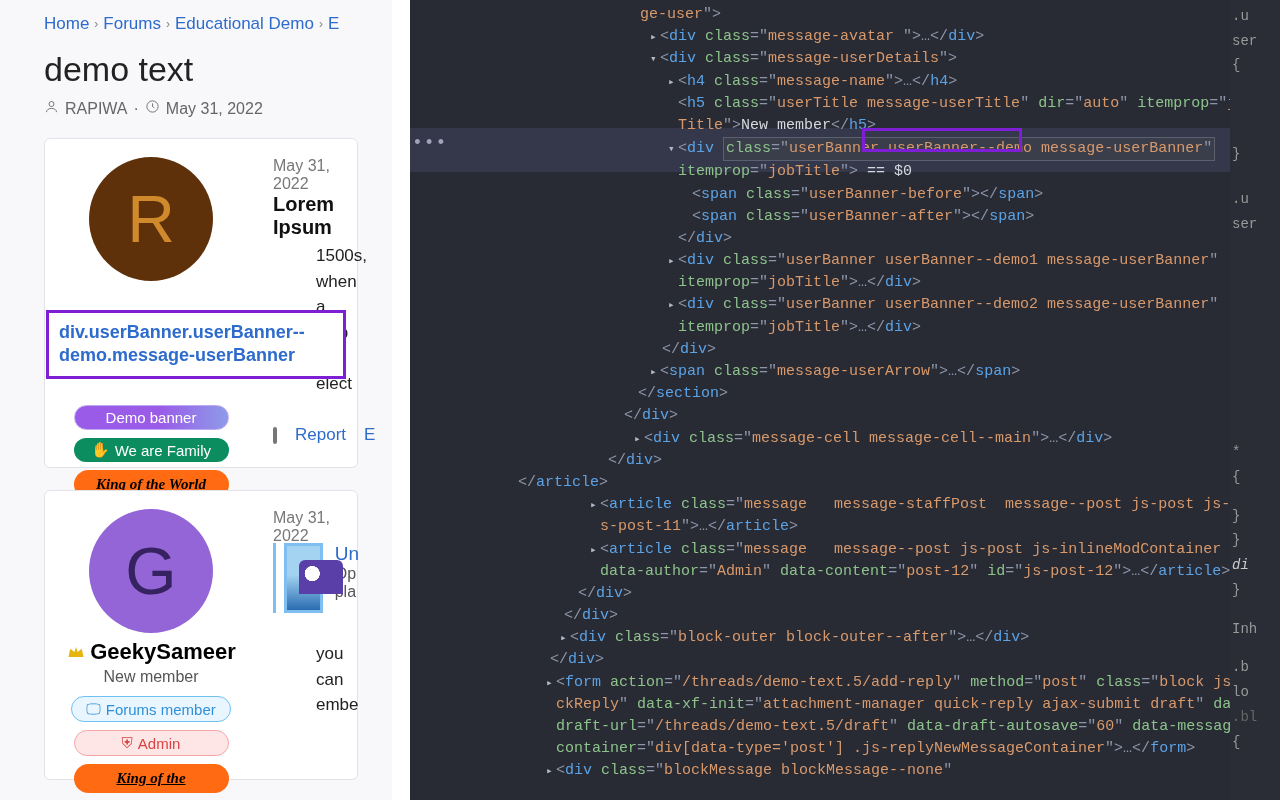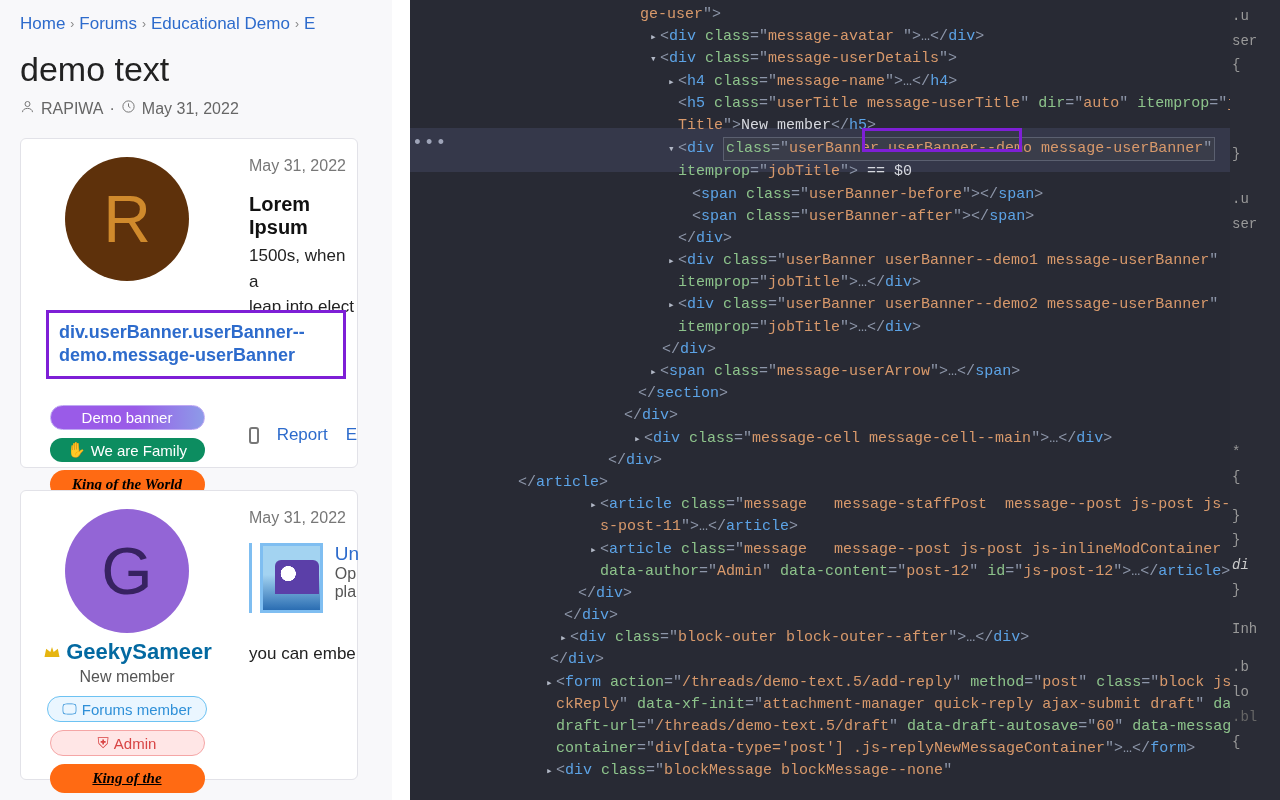--- a/index.html
+++ b/index.html
@@ -1,49 +1,49 @@
 <!DOCTYPE html>
 <html><head>
 <meta charset="utf-8">
 <style>
 * { box-sizing: border-box; margin: 0; padding: 0; }
 body { font-family: -apple-system, BlinkMacSystemFont, "Segoe UI", Arial, sans-serif; background: #fff; overflow: hidden; width: 1280px; height: 800px; position: relative; }
 
 
-.forum-pane { position: absolute; left: 0; top: 0; width: 392px; height: 800px; background: #f8f8fa; overflow: hidden; padding: 0 0 0 20px; }
+.forum-pane { position: absolute; left: 0; top: 0; width: 392px; height: 800px; background: #f8f8fa; overflow: hidden; padding: 0 0 0 44px; }
 .breadcrumb { font-size: 17px; color: #2d6bcc; padding: 14px 0 8px 0; display: flex; align-items: center; gap: 5px; white-space: nowrap; }
 .breadcrumb a { color: #2d6bcc; text-decoration: none; }
 .breadcrumb .sep { color: #888; font-size: 12px; }
 .page-title { font-size: 34px; color: #222; font-weight: 400; padding: 8px 0 10px 0; }
 .byline { display: flex; align-items: center; gap: 6px; color: #666; font-size: 16px; padding-bottom: 20px; }
 .byline .user-ico, .byline .clock-ico { display:inline-block; }
 .byline .user-ico svg, .byline .clock-ico svg { width:15px; height:15px; stroke:#777; fill:none; stroke-width:1.6; }
 
 .post-card { background:#fff; border:1px solid #e2e2e8; border-radius:6px; margin: 0 34px 22px 0; position: relative; overflow: visible; }
 .avatar-col { width:212px; padding: 18px 0 12px 0; display:flex; flex-direction:column; align-items:center; }
 .avatar { width: 124px; height:124px; border-radius:62px; display:flex; align-items:center; justify-content:center; font-size:66px; font-weight:400; }
 .avatar.brown { background:#5e310b; color:#d08a2c; }
 .avatar.purple { background:#9365d6; color:#372261; }
 .post-date { position:absolute; left:228px; top:18px; color:#777; font-size:16px; }
 .post-body { position:absolute; left:228px; top:48px; right:-2px; }
 .post-title { font-weight:700; font-size:20px; color:#111; margin:6px 0 4px; }
-.post-text { font-size:17px; color:#222; line-height:1.5; }
+.post-text { font-size:17px; color:#222; line-height:1.5;margin-left:43px; }
 .report-row { position:absolute; left:228px; right:0; top:286px; display:flex; align-items:center; gap:18px; color:#2d6bcc; font-size:17px; }
 .report-row .chk { width:17px; height:17px; border:2px solid #777; border-radius:3px; display:inline-block; }
 
 .selector-tooltip { position:absolute; left:46px; top:310px; width:300px; background:#fff; border:3px solid #7e1fd6; padding:8px 10px; color:#2d6bcc; font-size:18px; font-weight:600; line-height:1.3; z-index:5; }
 
 .banner { margin:4px 0; padding:3px 14px; border-radius:14px; font-size:15px; display:flex; align-items:center; gap:5px; justify-content:center; min-width:155px; }
 .banner.demo { background: linear-gradient(90deg,#9a5be8 55%,#8d9be8 100%); color:#fff; border:1px solid #bfa9f3; }
 .banner.family { background:#0c8d60; color:#fff; }
 .banner.staff { background:#eaf6ff; border:1px solid #6dc2f2; color:#2f90d8; }
 .banner.admin { background:#ffe6e6; border:1px solid #f5a6a6; color:#d84444; }
 .banner.king { background:#ff6a13; color:#000; font-style:italic; font-family: Georgia, serif; font-weight:700; border-radius:22px; padding:6px 16px; line-height:1.1; text-align:center; }
 .banner.king.visible { position:relative; }
-.username-big { font-size:22px; font-weight:700; color:#0369a1; margin-top:6px; display:flex; align-items:center; gap:4px;}
+.username-big { font-size:22px; font-weight:700; color:#000000; margin-top:6px; display:flex; align-items:center; gap:4px;}
 .username-big svg { width:20px; height:20px; fill:#e6b511; }
 .member-sub { color:#555; font-size:16px; margin:3px 0 6px; }
 
 .post-card.post2 { height:290px; }
 .embed-img { width:70px; height:70px; border:3px solid #7fbef1; display:inline-block; background:linear-gradient(#a3d3f1 45%, #2a6db2 100%); position:relative; }
 .embed-img::after{ content:""; position:absolute; left:12px; top:14px; width:44px; height:34px; background:radial-gradient(circle at 30% 40%, #fff 20%, transparent 21%), #5b3fa8; border-radius:6px 6px 0 0;}
 .unv-title { color:#2d6bcc; font-size:19px; }
 .unv-sub { color:#555; font-size:16px; }
 
 

